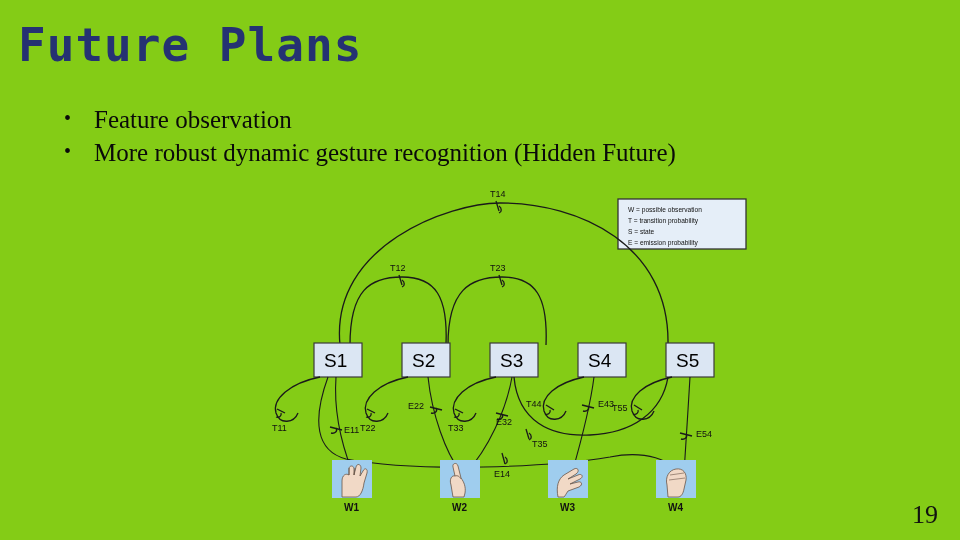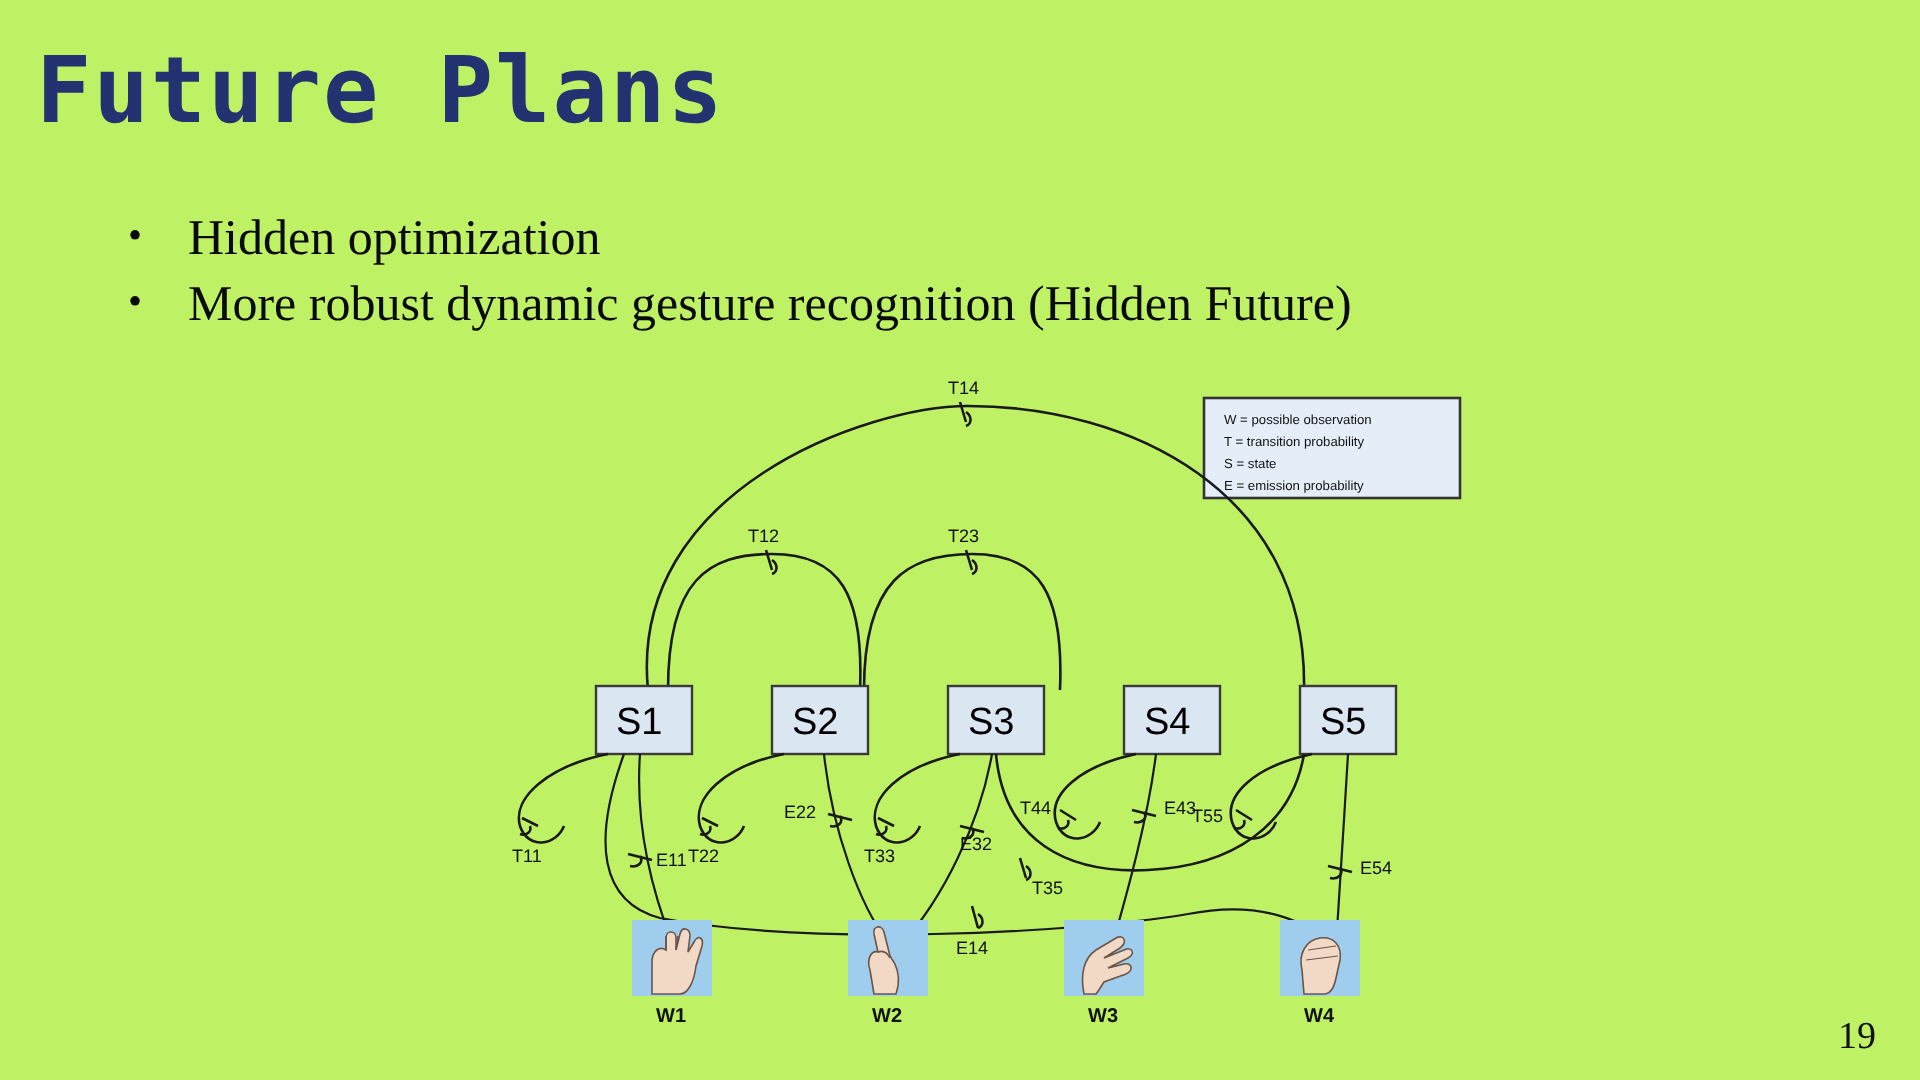--- a/index.html
+++ b/index.html
@@ -12,21 +12,21 @@
     background: #e5eef8;
     font-family: "Liberation Serif", serif;
     overflow: hidden;
     position: relative;
   }
   #slide {
     position: absolute;
     left: 0; top: 0;
     width: 960px;
     height: 540px;
-    background: #bef264;
+    background: #84cc16;
   }
 
   
   #title {
     position: absolute;
     left: 18px;
     top: 18px;
     font-family: "DejaVu Sans Mono", monospace;
     font-weight: bold;
     font-size: 46px;
@@ -57,48 +57,48 @@
     line-height: 1.45;
     color: #0a0a0a;
   }
   .bullet-text {
     flex: 1 1 auto;
   }
 
   
   #diagram {
     position: absolute;
-    left: 234px;
+    left: 250px;
     top: 185px;
     width: 520px;
     height: 340px;
   }
   #diagram svg { display: block; }
 
   
   #pagenum {
     position: absolute;
     right: 22px;
     bottom: 10px;
     font-family: "Liberation Serif", serif;
-    font-size: 19px;
+    font-size: 26px;
     color: #111;
   }
 </style>
 </head>
 <body>
 
 <div id="slide">
 
   <div id="title">Future Plans</div>
 
   <div id="bullets">
     <div class="bullet-row">
       <span class="bullet-mark">•</span>
-      <span class="bullet-text">Hidden optimization</span>
+      <span class="bullet-text">Feature observation</span>
     </div>
     <div class="bullet-row">
       <span class="bullet-mark">•</span>
       <span class="bullet-text">More robust dynamic gesture recognition (Hidden Future)</span>
     </div>
   </div>
 
   <div id="diagram">
     <svg width="520" height="340" viewBox="0 0 520 340" xmlns="http://www.w3.org/2000/svg">
       <defs>

